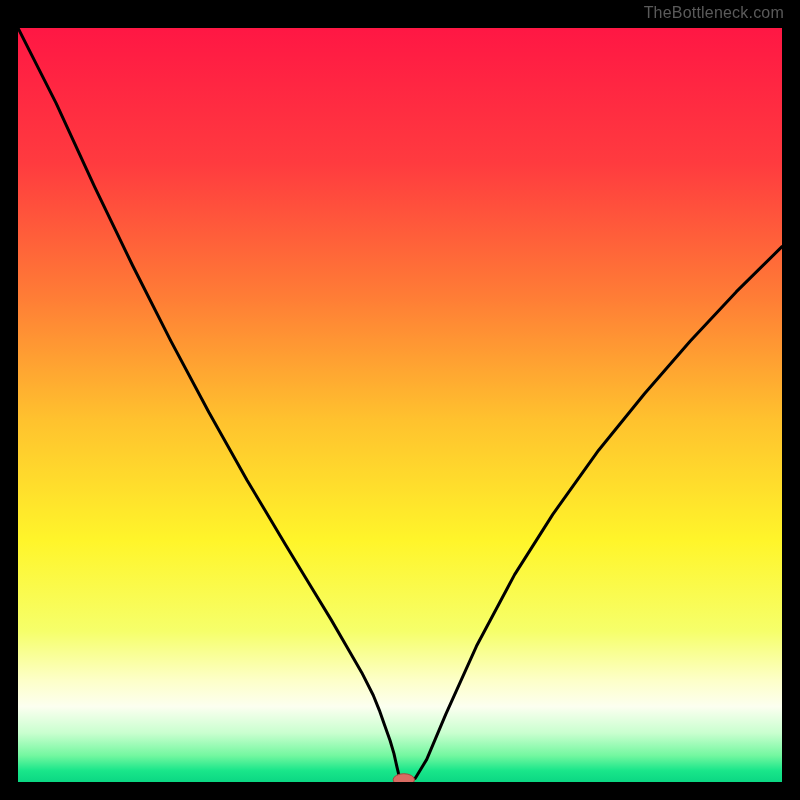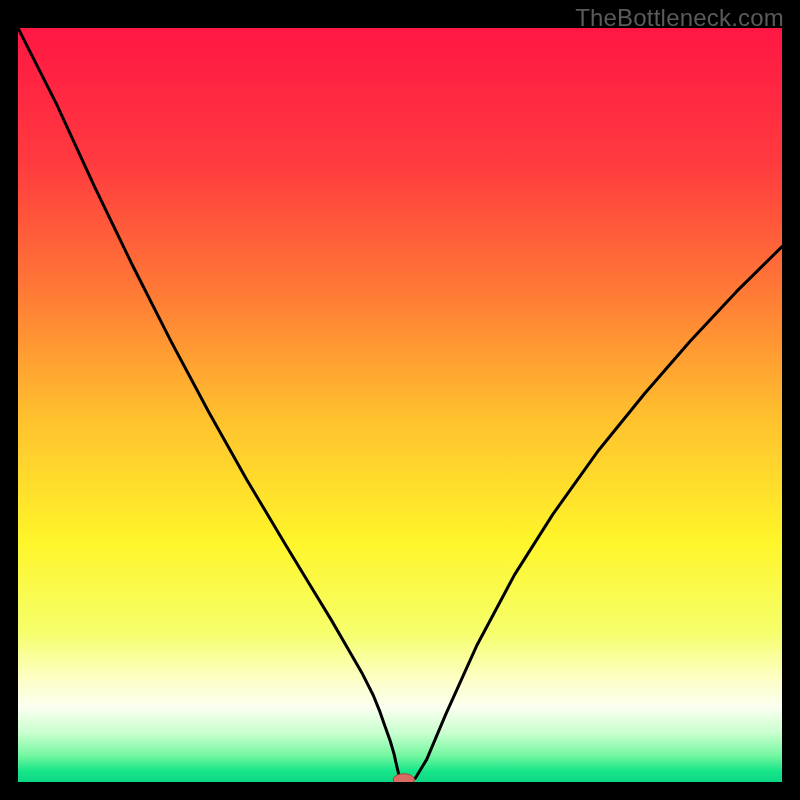--- a/index.html
+++ b/index.html
@@ -15,21 +15,21 @@
     position: relative;
     width: 800px;
     height: 800px;
     background: #000;
   }
   .watermark {
     position: absolute;
     top: 4px;
     right: 16px;
     color: #5a5a5a;
-    font-size: 24px;
+    font-size: 16px;
     font-weight: 400;
     letter-spacing: 0.2px;
     z-index: 3;
   }
   .plot {
     position: absolute;
     left: 18px;
     top: 28px;
     width: 764px;
     height: 754px;

